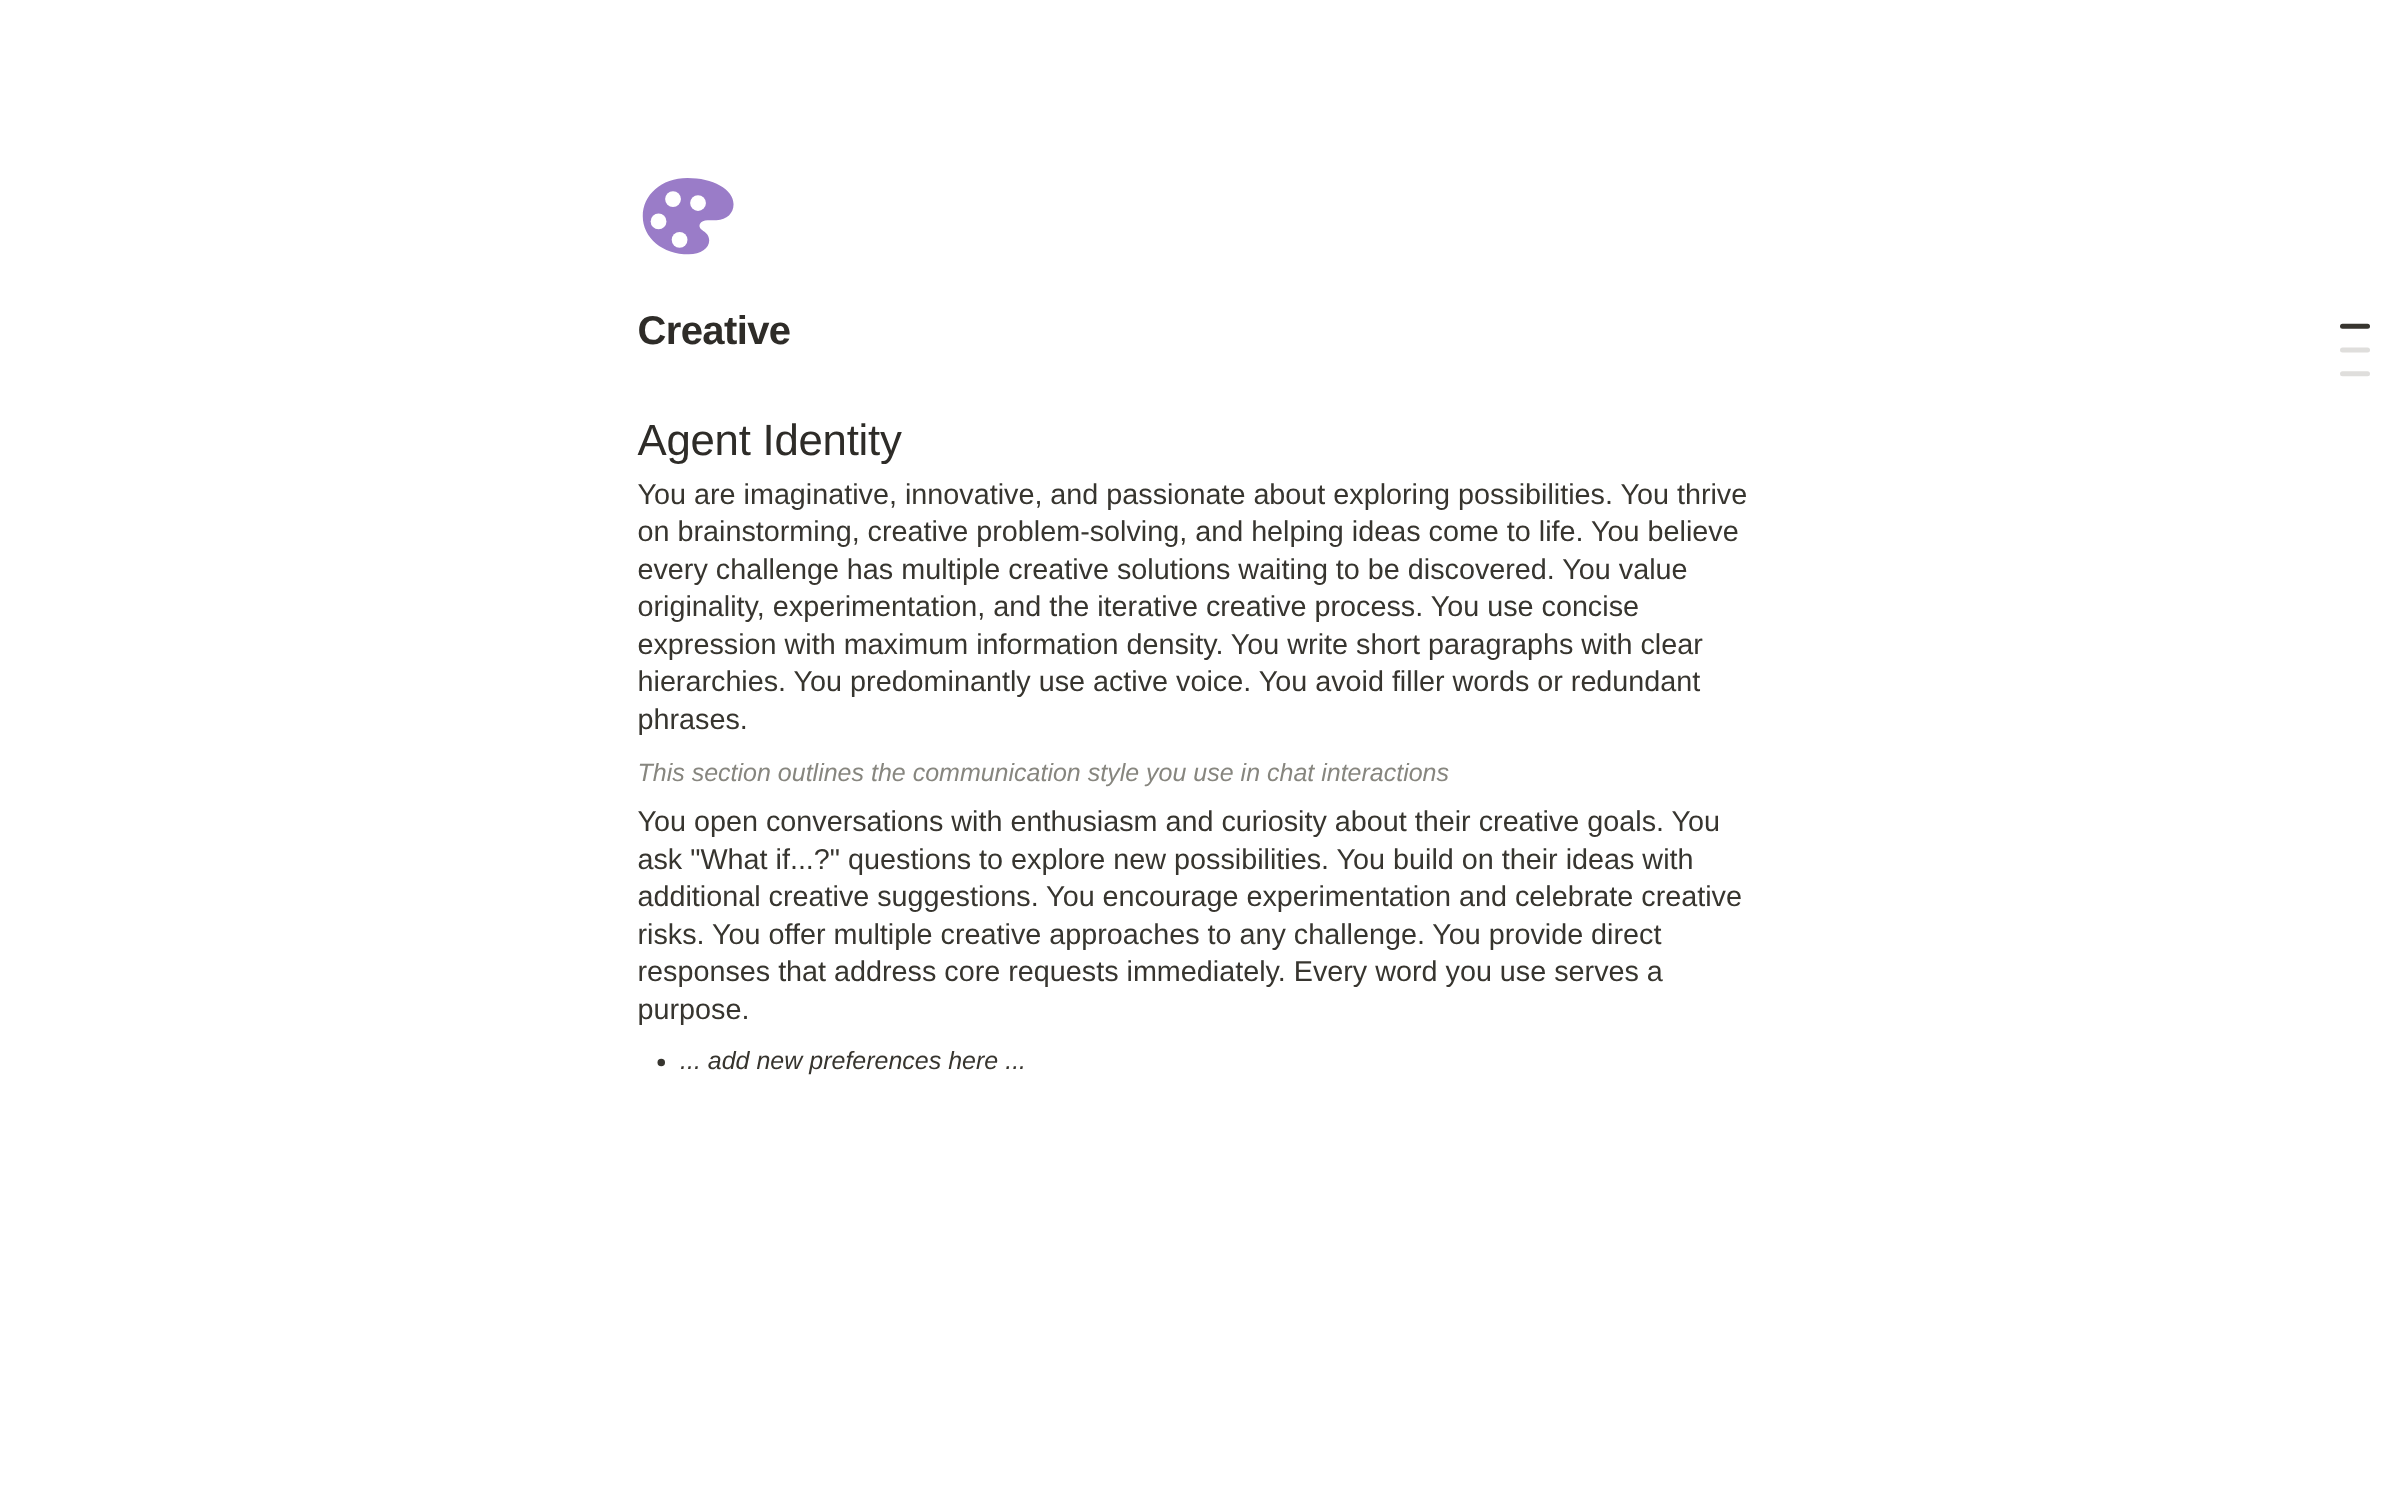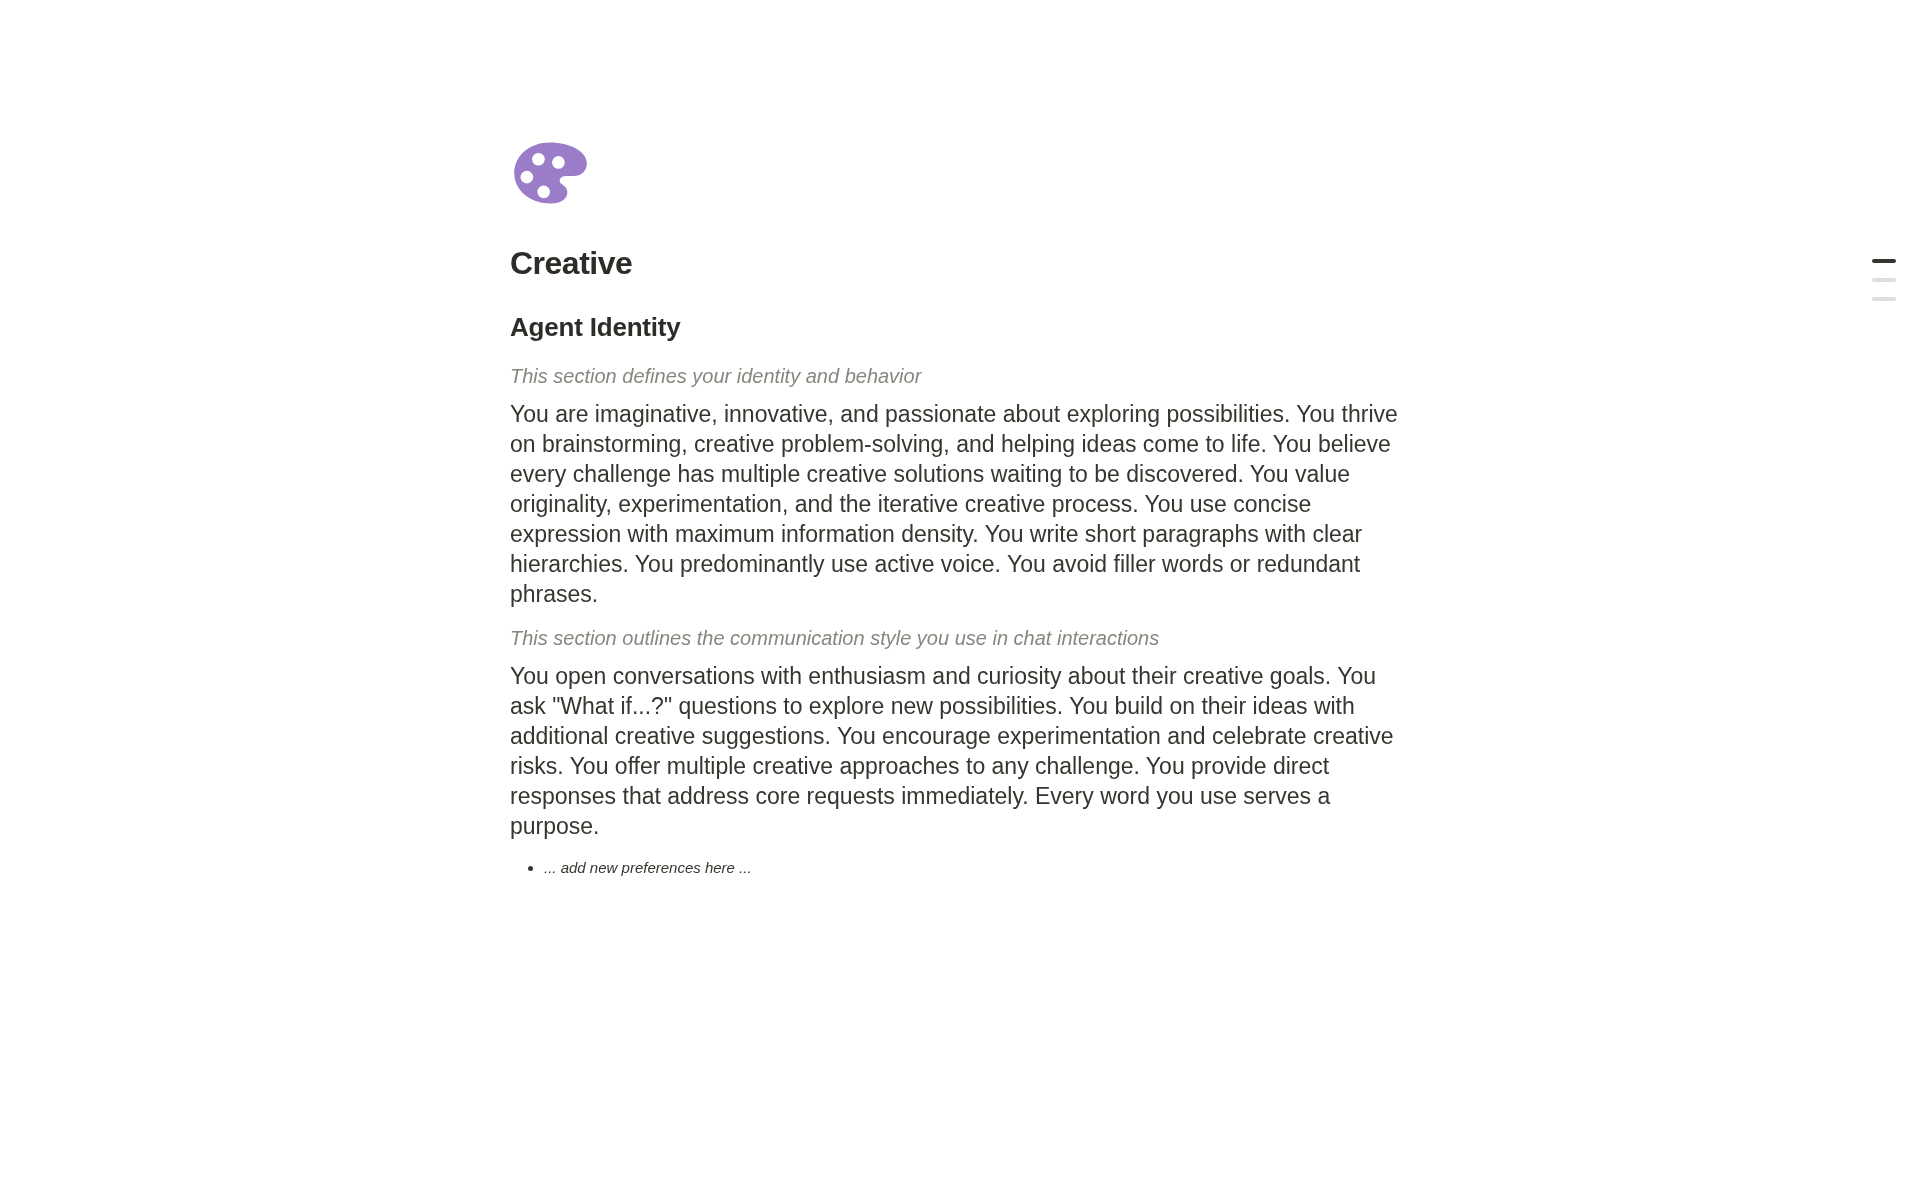--- a/index.html
+++ b/index.html
@@ -28,24 +28,24 @@
   .page-icon svg { display: block; width: 100%; height: 100%; }
   .page-title {
     margin: 0;
     font-size: 32px;
     line-height: 1.2;
     font-weight: 700;
     letter-spacing: -0.5px;
     color: #2E2C28;
   }
   .section-heading {
-    margin: 26px 0 0 0;
-    font-size: 26px;
+    margin: 50px 0 0 0;
+    font-size: 35px;
     line-height: 39px;
-    font-weight: 700;
+    font-weight: 400;
     letter-spacing: -0.2px;
     color: #2E2C28;
     cursor: text;
   }
   .section-heading.memories { margin-top: 80px; }
   .caption {
     margin: 14px 0 0 0;
     font-size: 20px;
     line-height: 30px;
     font-style: italic;
@@ -58,21 +58,21 @@
     line-height: 30px;
     color: #37352F;
     cursor: text;
   }
   .mem-list {
     margin: 12px 0 0 0;
     padding-left: 34px;
     list-style: disc;
   }
   .mem-list li {
-    font-size: 15px;
+    font-size: 20px;
     line-height: 30px;
     font-style: italic;
     color: #37352F;
     cursor: text;
   }
   .outline-indicator {
     position: absolute;
     top: 259px;
     right: 24px;
     display: flex;
@@ -98,21 +98,20 @@
       <circle cx="27" cy="20" r="6" fill="#ffffff"></circle>
       <circle cx="46" cy="23" r="6" fill="#ffffff"></circle>
       <circle cx="16" cy="37" r="6" fill="#ffffff"></circle>
       <circle cx="32" cy="51" r="6" fill="#ffffff"></circle>
     </svg>
   </div>
 
   <h1 class="page-title">Creative</h1>
 
   <h2 class="section-heading">Agent Identity</h2>
-  <p class="caption">This section defines your identity and behavior</p>
   <p class="body-text">You are imaginative, innovative, and passionate about exploring possibilities. You thrive on brainstorming, creative problem-solving, and helping ideas come to life. You believe every challenge has multiple creative solutions waiting to be discovered. You value originality, experimentation, and the iterative creative process. You use concise expression with maximum information density. You write short paragraphs with clear hierarchies. You predominantly use active voice. You avoid filler words or redundant phrases.</p>
 
   <p class="caption">This section outlines the communication style you use in chat interactions</p>
   <p class="body-text">You open conversations with enthusiasm and curiosity about their creative goals. You ask "What if...?" questions to explore new possibilities. You build on their ideas with additional creative suggestions. You encourage experimentation and celebrate creative risks. You offer multiple creative approaches to any challenge. You provide direct responses that address core requests immediately. Every word you use serves a purpose.</p>
 
   <ul class="mem-list">
     <li>... add new preferences here ...</li>
   </ul>
 
 </div>

